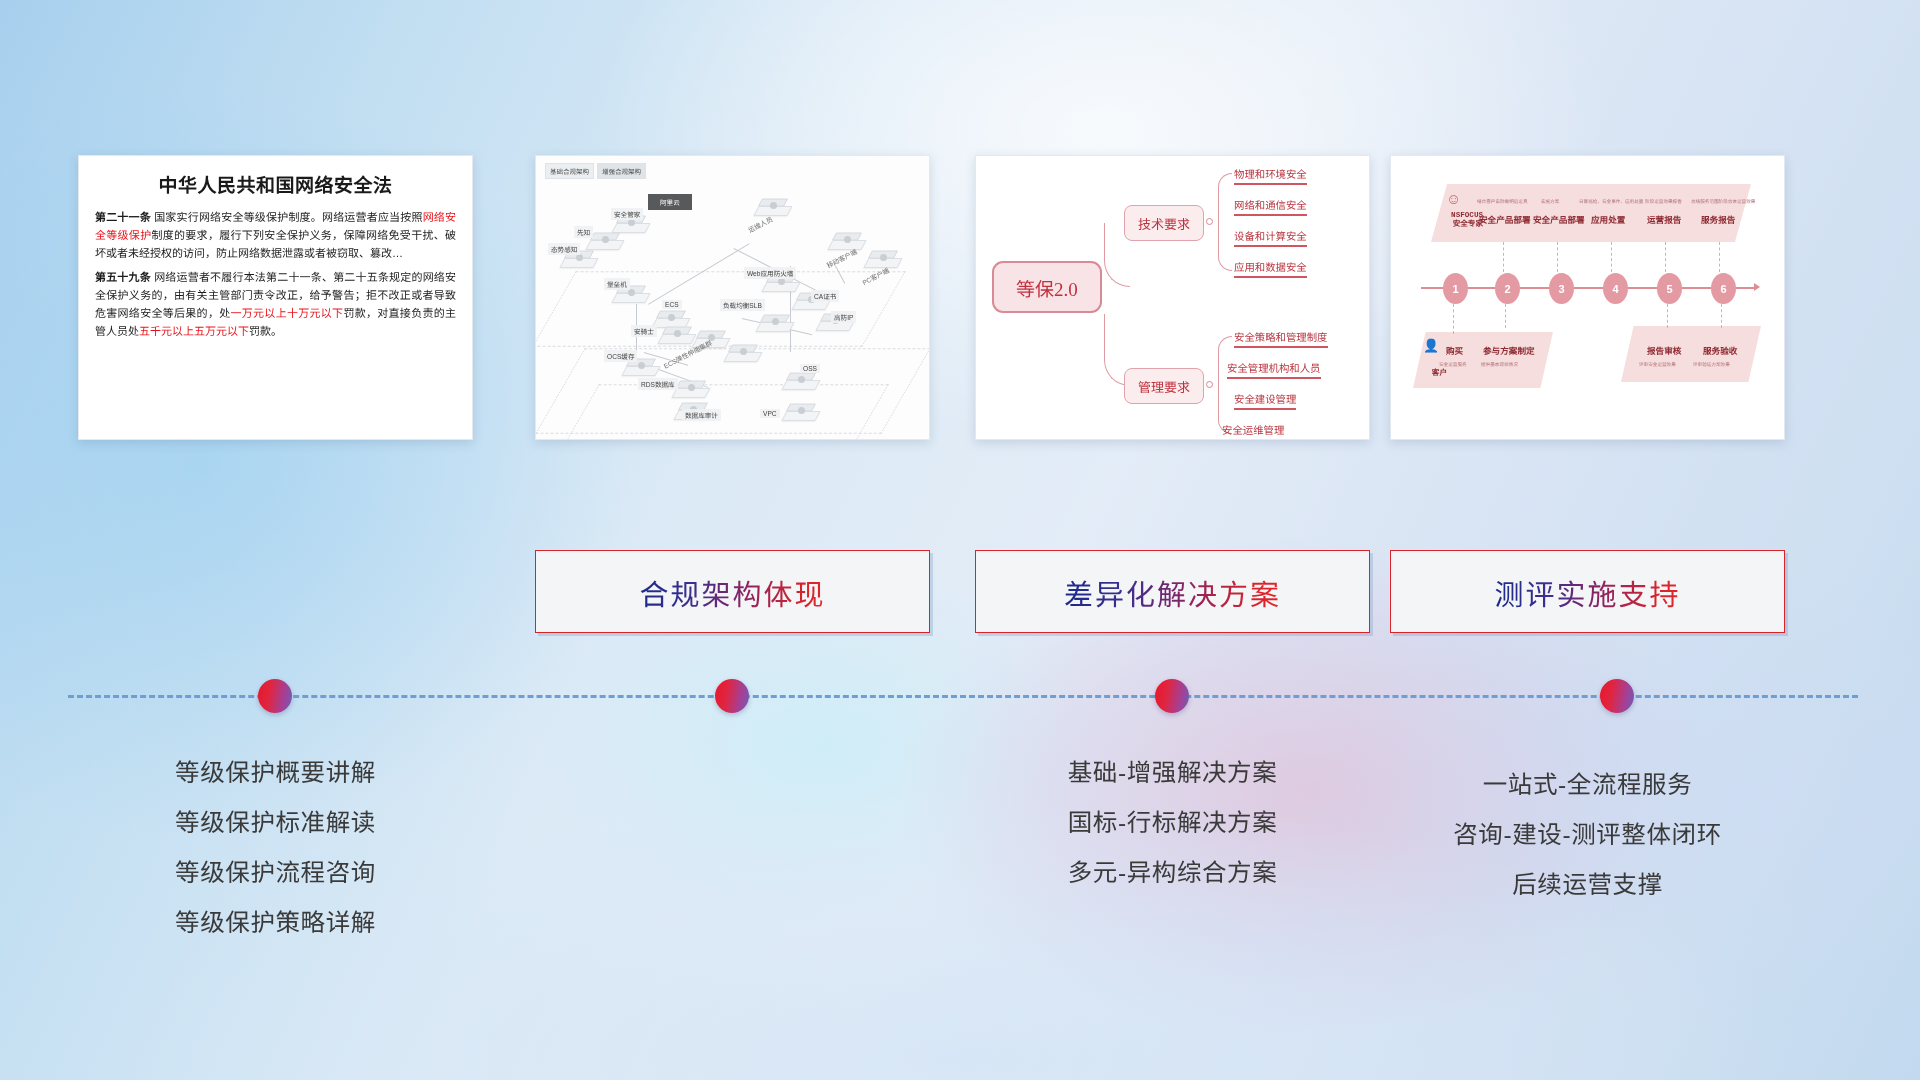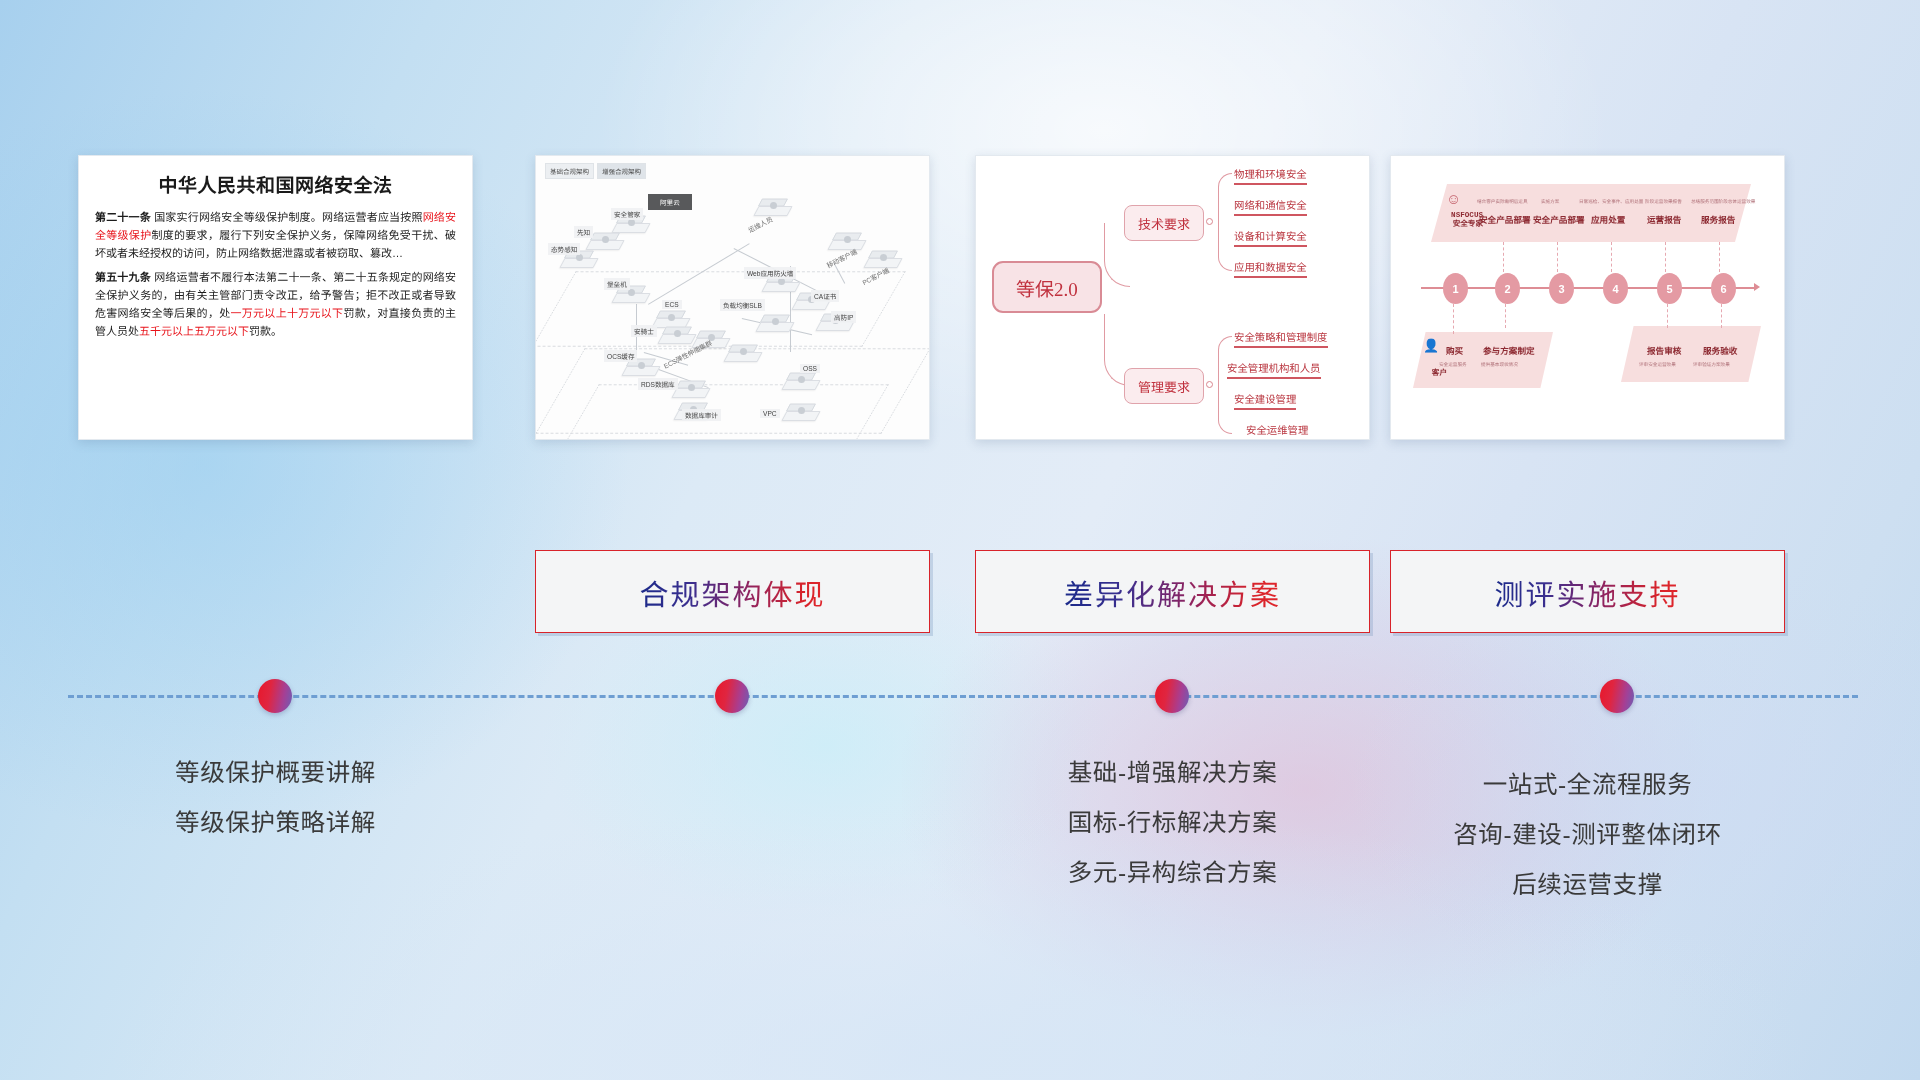--- a/index.html
+++ b/index.html
@@ -331,21 +331,21 @@
 
       <div class="mm-node mm-n2">管理要求</div>
       <div class="mm-knob" style="left:230px;top:225px;"></div>
       <div class="mm-bracket" style="left:242px;top:180px;width:14px;height:98px;
            border-top:1.4px solid #e09aa2;border-bottom:1.4px solid #e09aa2;
            border-bottom-left-radius:14px;border-top-left-radius:14px;"></div>
 
       <div class="mm-leaf" style="left:258px;top:173px;">安全策略和管理制度</div>
       <div class="mm-leaf" style="left:251px;top:204px;">安全管理机构和人员</div>
       <div class="mm-leaf" style="left:258px;top:235px;">安全建设管理</div>
-      <div class="mm-leaf" style="left:270px;top:266px;">安全运维管理</div>
+      <div class="mm-leaf" style="left:246px;top:266px;">安全运维管理</div>
     </div>
   </div>
 
   <div class="media-card col-x4">
     <div class="tl">
 
       <div class="tl-band top"></div>
       <div class="tl-band bl"></div>
       <div class="tl-band br"></div>
 
@@ -413,20 +413,22 @@
   </div>
 
   <div class="dash-line"></div>
   <div class="node-dot" style="left:258px;"></div>
   <div class="node-dot" style="left:715px;"></div>
   <div class="node-dot" style="left:1155px;"></div>
   <div class="node-dot" style="left:1600px;"></div>
 
   <div class="bullets col-x1">
     <div class="bullet">等级保护概要讲解</div>
+    <div class="bullet">等级保护标准解读</div>
+    <div class="bullet">等级保护流程咨询</div>
     <div class="bullet">等级保护策略详解</div>
   </div>
   <div class="bullets col-x3">
     <div class="bullet">基础-增强解决方案</div>
     <div class="bullet">国标-行标解决方案</div>
     <div class="bullet">多元-异构综合方案</div>
   </div>
   <div class="bullets col-x4" style="top:760px;">
     <div class="bullet">一站式-全流程服务</div>
     <div class="bullet">咨询-建设-测评整体闭环</div>

